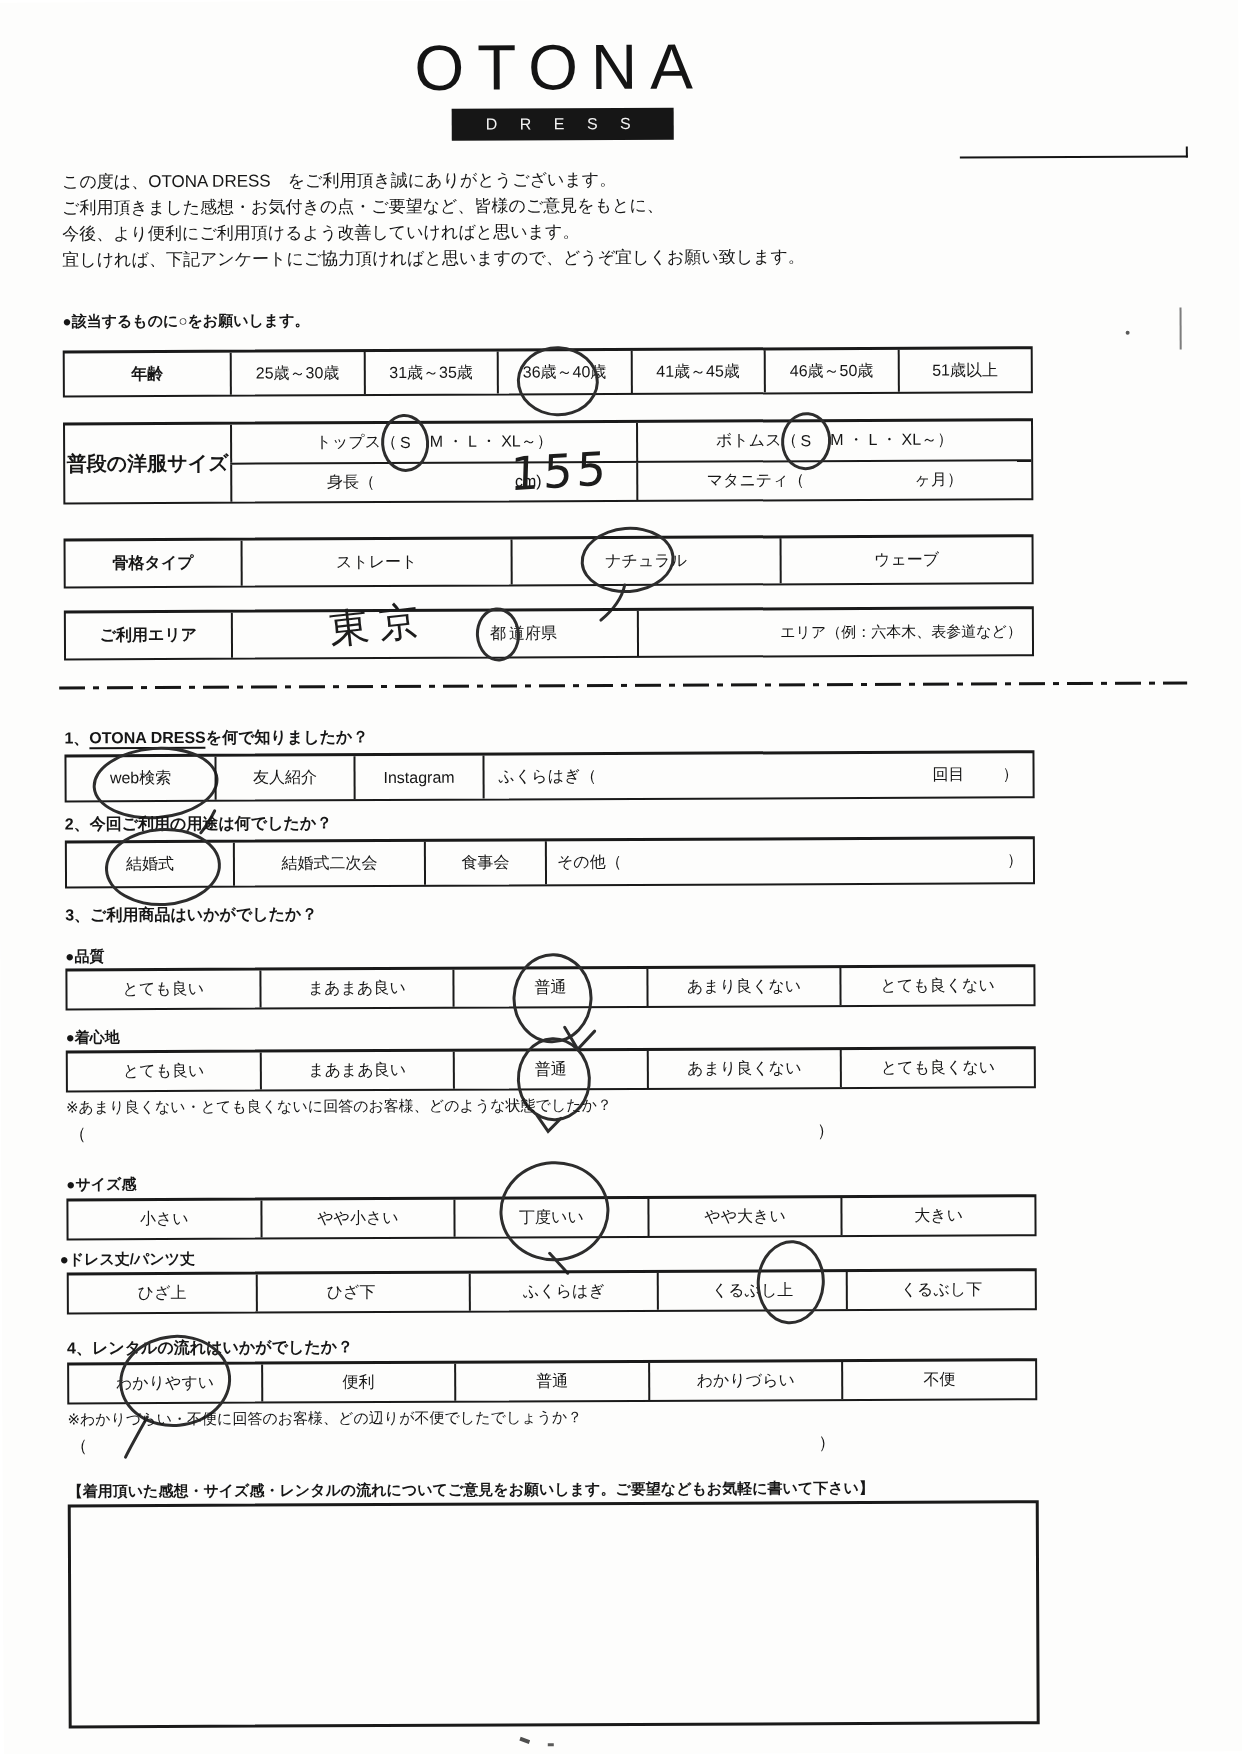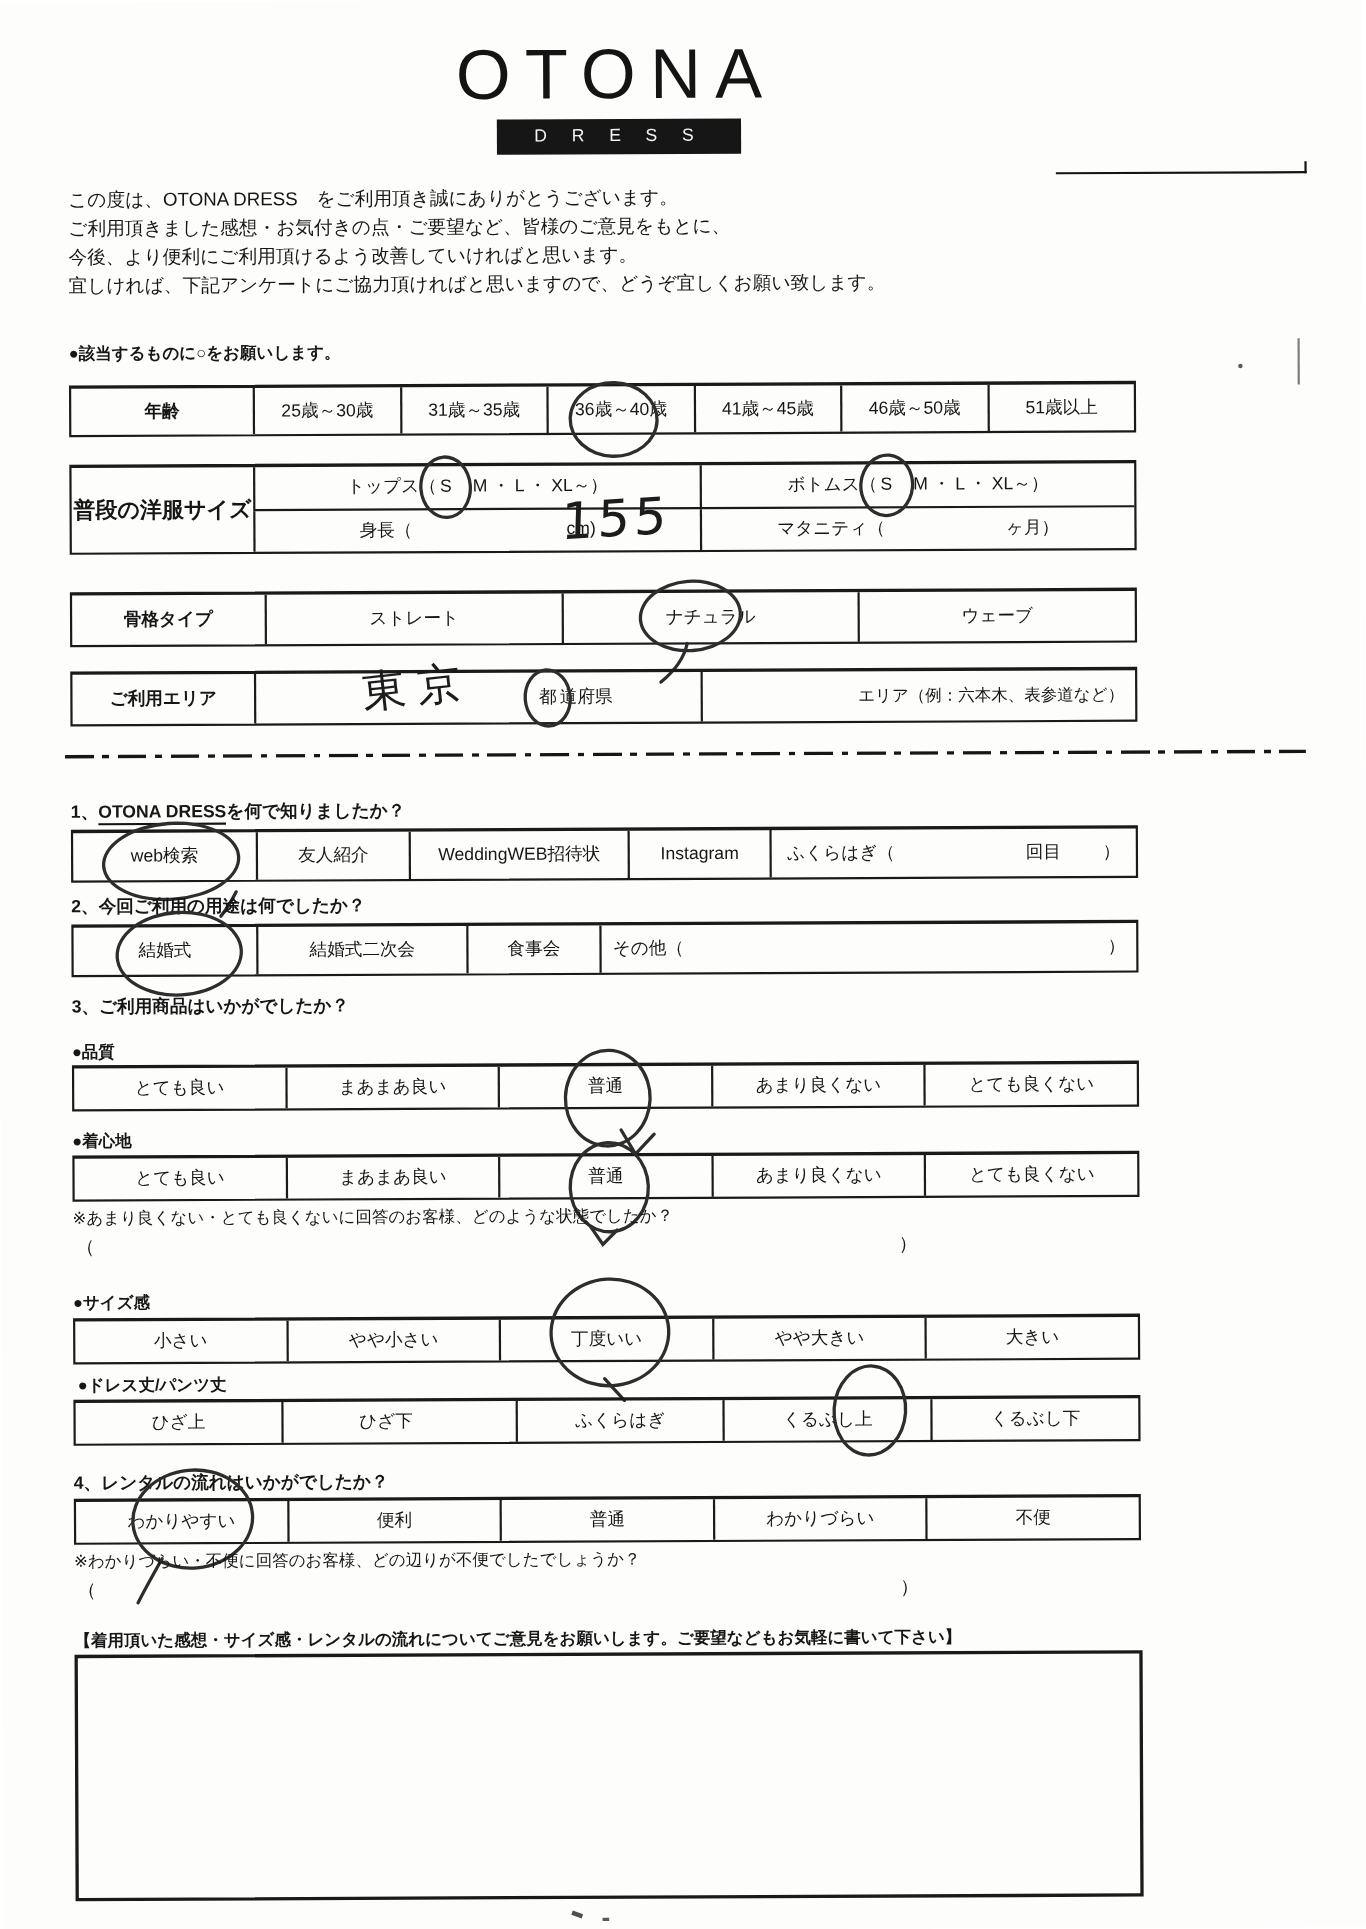--- a/index.html
+++ b/index.html
@@ -117,29 +117,28 @@
 
   <div class="hw" style="left:330px;top:596px;font-size:40px;letter-spacing:10px;transform:rotate(-6deg);">東京</div>
 
   <div class="abs" style="left:60px;top:684px;width:1128px;height:3px;
               background:repeating-linear-gradient(90deg,#161616 0 26px,transparent 26px 34px,#161616 34px 40px,transparent 40px 48px);"></div>
 
   <div class="qhead" style="left:65px;top:726px;">
     <span>1、</span><span class="brand-underline">OTONA DRESS</span><span>を何で知りましたか？</span>
   </div>
   <div class="tbl" style="left:65px;top:752px;width:970px;height:48px;">
-    <div class="cell row1st" style="width:166px;">
+    <div class="cell row1st" style="width:148px;">
       <span>web検索</span>
       <div class="circle" style="left:26px;top:-10px;width:120px;height:66px;transform:rotate(-4deg);"></div>
       <svg class="tail" style="left:132px;top:52px;" width="18" height="26" viewBox="0 0 18 26">
           <path d="M16,2 C12,10 7,18 2,24"></path>
         </svg>
     </div>
     <div class="cell" style="width:139px;">友人紹介</div>
-    <div class="cell" style="width:199px;">WeddingWEB招待状</div>
     <div class="cell" style="width:129px;">Instagram</div>
     <div class="cell" style="flex:1;justify-content:flex-start;padding:0 14px;">
       <span>ふくらはぎ（</span>
         <span style="margin-left:auto;">回目</span>
         <span style="margin-left:38px;">）</span>
     </div>
   </div>
 
   <div class="qhead" style="left:65px;top:812px;">2、今回ご利用の用途は何でしたか？</div>
   <div class="tbl" style="left:65px;top:838px;width:970px;height:48px;">
@@ -198,21 +197,21 @@
       <span>丁度いい</span>
       <div class="circle" style="left:44px;top:-38px;width:104px;height:94px;transform:rotate(-3deg);"></div>
       <svg class="tail" style="left:92px;top:52px;" width="22" height="24" viewBox="0 0 22 24">
           <path d="M2,2 C9,10 15,16 20,22"></path>
         </svg>
     </div>
     <div class="cell" style="flex:1;">やや大きい</div>
     <div class="cell" style="flex:1;">大きい</div>
   </div>
 
-  <div class="lbl" style="left:69px;top:1248px;">●ドレス丈/パンツ丈</div>
+  <div class="lbl" style="left:58px;top:1248px;">●ドレス丈/パンツ丈</div>
   <div class="tbl" style="left:65px;top:1270px;width:970px;height:42px;">
     <div class="cell row1st" style="flex:1;">ひざ上</div>
     <div class="cell" style="flex:1;">ひざ下</div>
     <div class="cell" style="flex:1;margin-left:24px;">ふくらはぎ</div>
     <div class="cell" style="flex:1;">
       <span>くるぶし上</span>
       <div class="circle" style="left:98px;top:-32px;width:62px;height:78px;transform:rotate(4deg);"></div>
     </div>
     <div class="cell" style="flex:1;text-align:right;">くるぶし下</div>
   </div>

